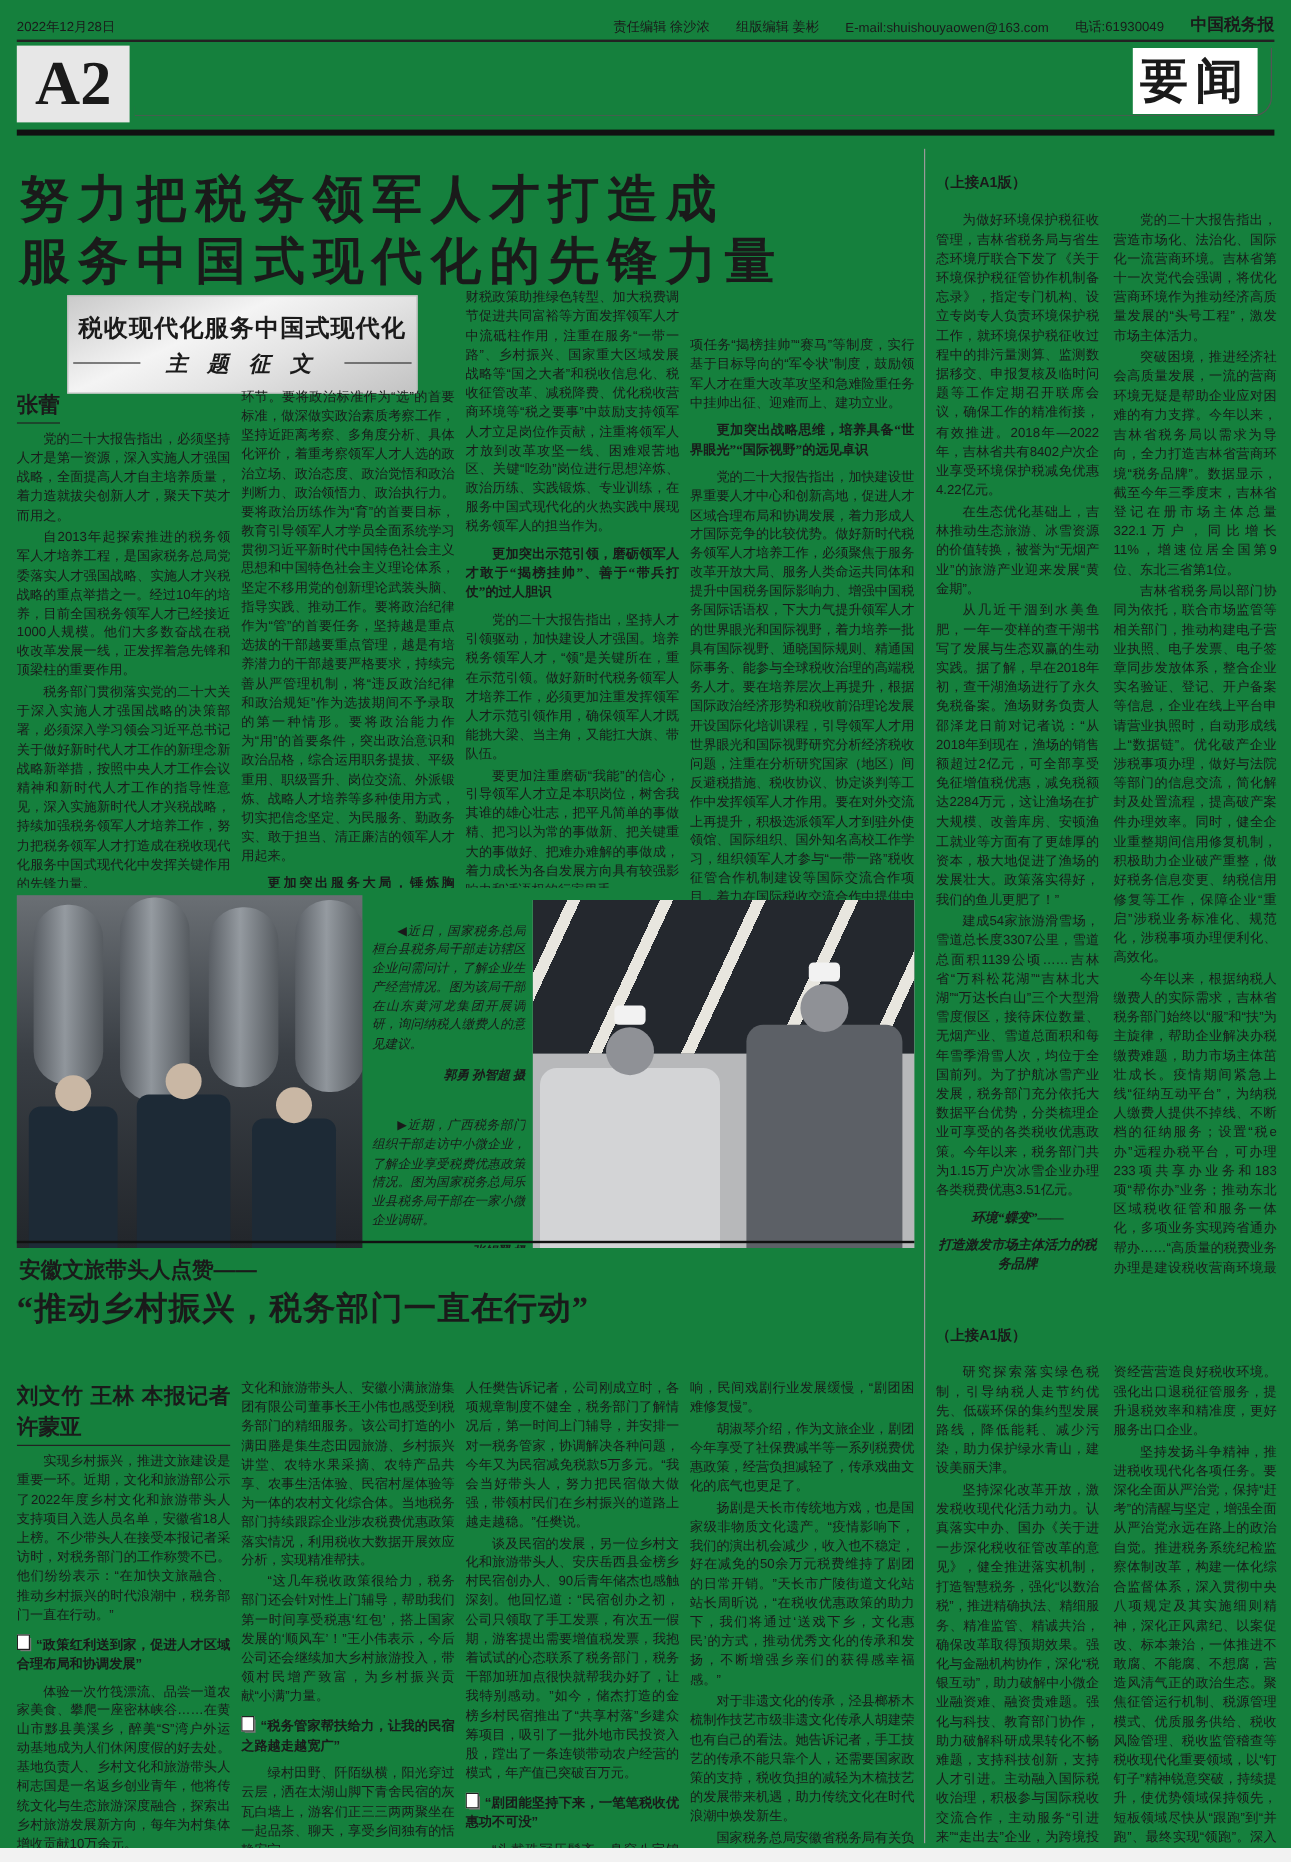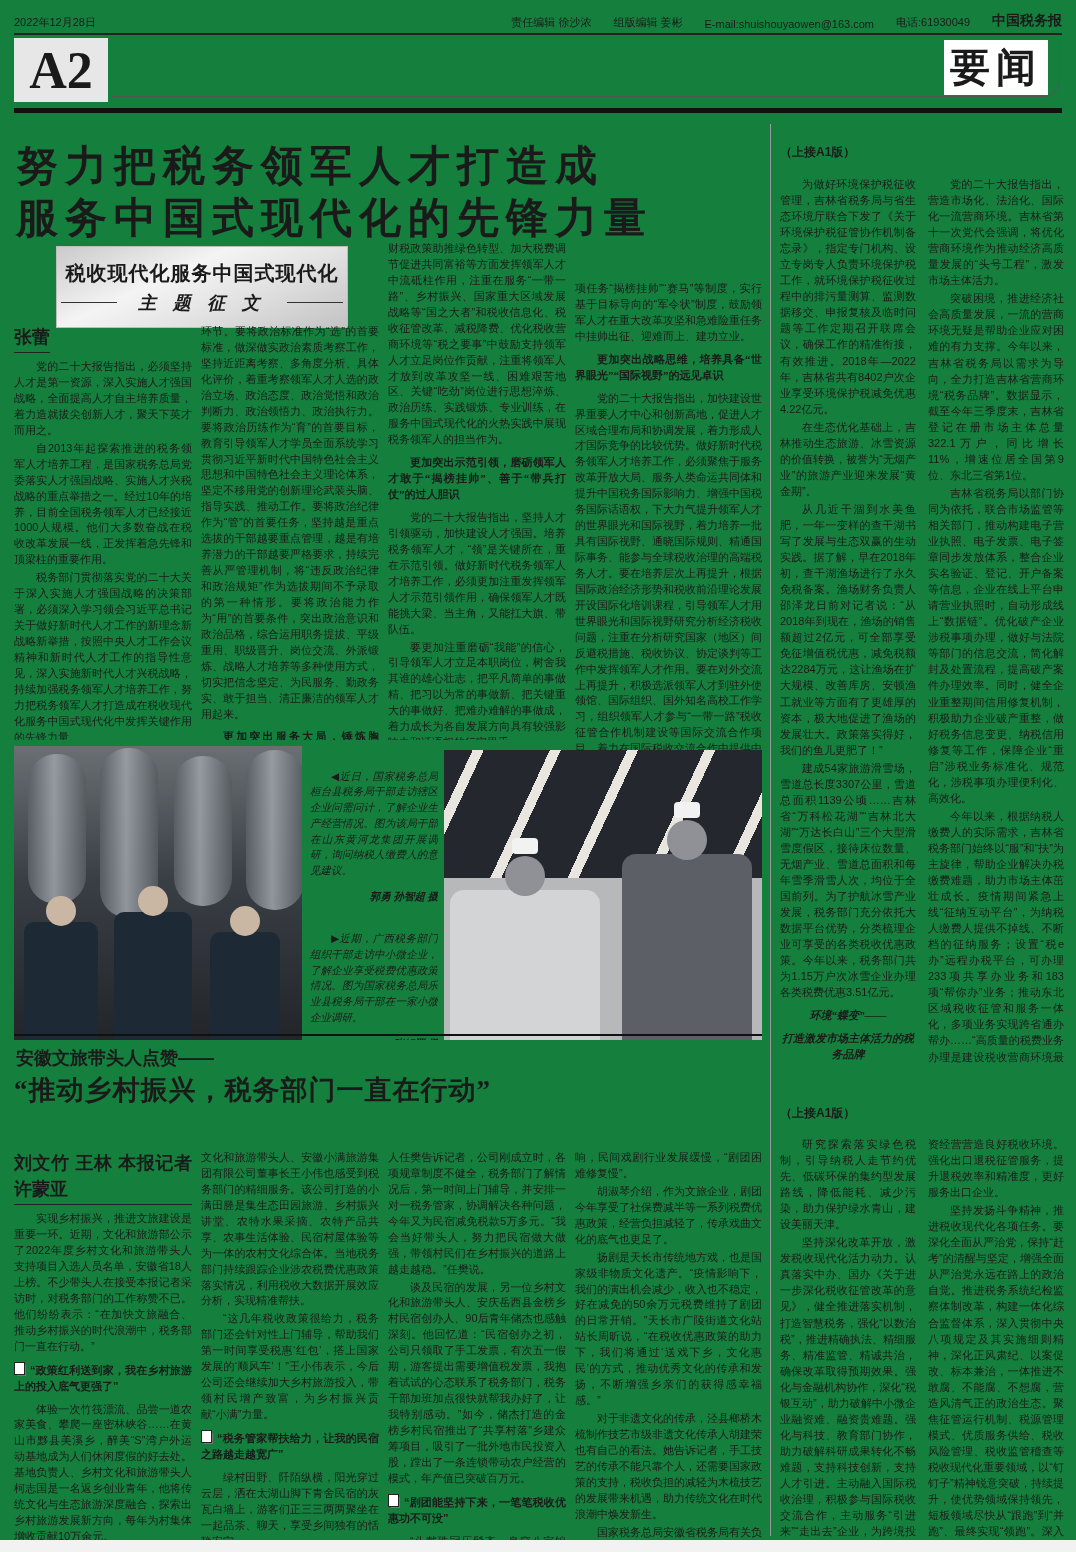--- a/index.html
+++ b/index.html
@@ -202,21 +202,21 @@
     </div>
 
     <div class="sep"></div>
     <div class="kicker">安徽文旅带头人点赞——</div>
     <div class="ftitle">“推动乡村振兴，税务部门一直在行动”</div>
 
     <div class="col fb1">
       <span class="byline">刘文竹 王林 本报记者 许蒙亚</span>
       <div>
           <p class="para p">实现乡村振兴，推进文旅建设是重要一环。近期，文化和旅游部公示了2022年度乡村文化和旅游带头人支持项目入选人员名单，安徽省18人上榜。不少带头人在接受本报记者采访时，对税务部门的工作称赞不已。他们纷纷表示：“在加快文旅融合、推动乡村振兴的时代浪潮中，税务部门一直在行动。”</p>
-          <p class="para q">“政策红利送到家，我在乡村旅游上的投入底气更强了”</p>
+          <p class="para q">“政策红利送到家，促进人才区域合理布局和协调发展”</p>
           <p class="para p">体验一次竹筏漂流、品尝一道农家美食、攀爬一座密林峡谷……在黄山市黟县美溪乡，醉美“S”湾户外运动基地成为人们休闲度假的好去处。基地负责人、乡村文化和旅游带头人柯志国是一名返乡创业青年，他将传统文化与生态旅游深度融合，探索出乡村旅游发展新方向，每年为村集体增收贡献10万余元。</p>
           <p class="para p">“基地发展过程中，税务部门倾情帮扶，及时推送各类税收优惠政策，仅‘六税两费’就为我们减免近万元，让我们有更多的资金进行后续投资。”看着焕然一新的美溪乡，柯志国激动地说，“如今乡村愈发热闹了，越来越多的村民回乡创业，大家的精气神越来越足，日子越过越红火，乡村振兴有奔头！”</p>
         </div>
     </div>
     <div class="col fb2">
         <div>
           <p class="para cont">文化和旅游带头人、安徽小满旅游集团有限公司董事长王小伟也感受到税务部门的精细服务。该公司打造的小满田塍是集生态田园旅游、乡村振兴讲堂、农特水果采摘、农特产品共享、农事生活体验、民宿村屋体验等为一体的农村文化综合体。当地税务部门持续跟踪企业涉农税费优惠政策落实情况，利用税收大数据开展效应分析，实现精准帮扶。</p>
           <p class="para p">“这几年税收政策很给力，税务部门还会针对性上门辅导，帮助我们第一时间享受税惠‘红包’，搭上国家发展的‘顺风车’！”王小伟表示，今后公司还会继续加大乡村旅游投入，带领村民增产致富，为乡村振兴贡献“小满”力量。</p>
           <p class="para q">“税务管家帮扶给力，让我的民宿之路越走越宽广”</p>
           <p class="para p">绿村田野、阡陌纵横，阳光穿过云层，洒在太湖山脚下青舍民宿的灰瓦白墙上，游客们正三三两两聚坐在一起品茶、聊天，享受乡间独有的恬静安宁。</p>

